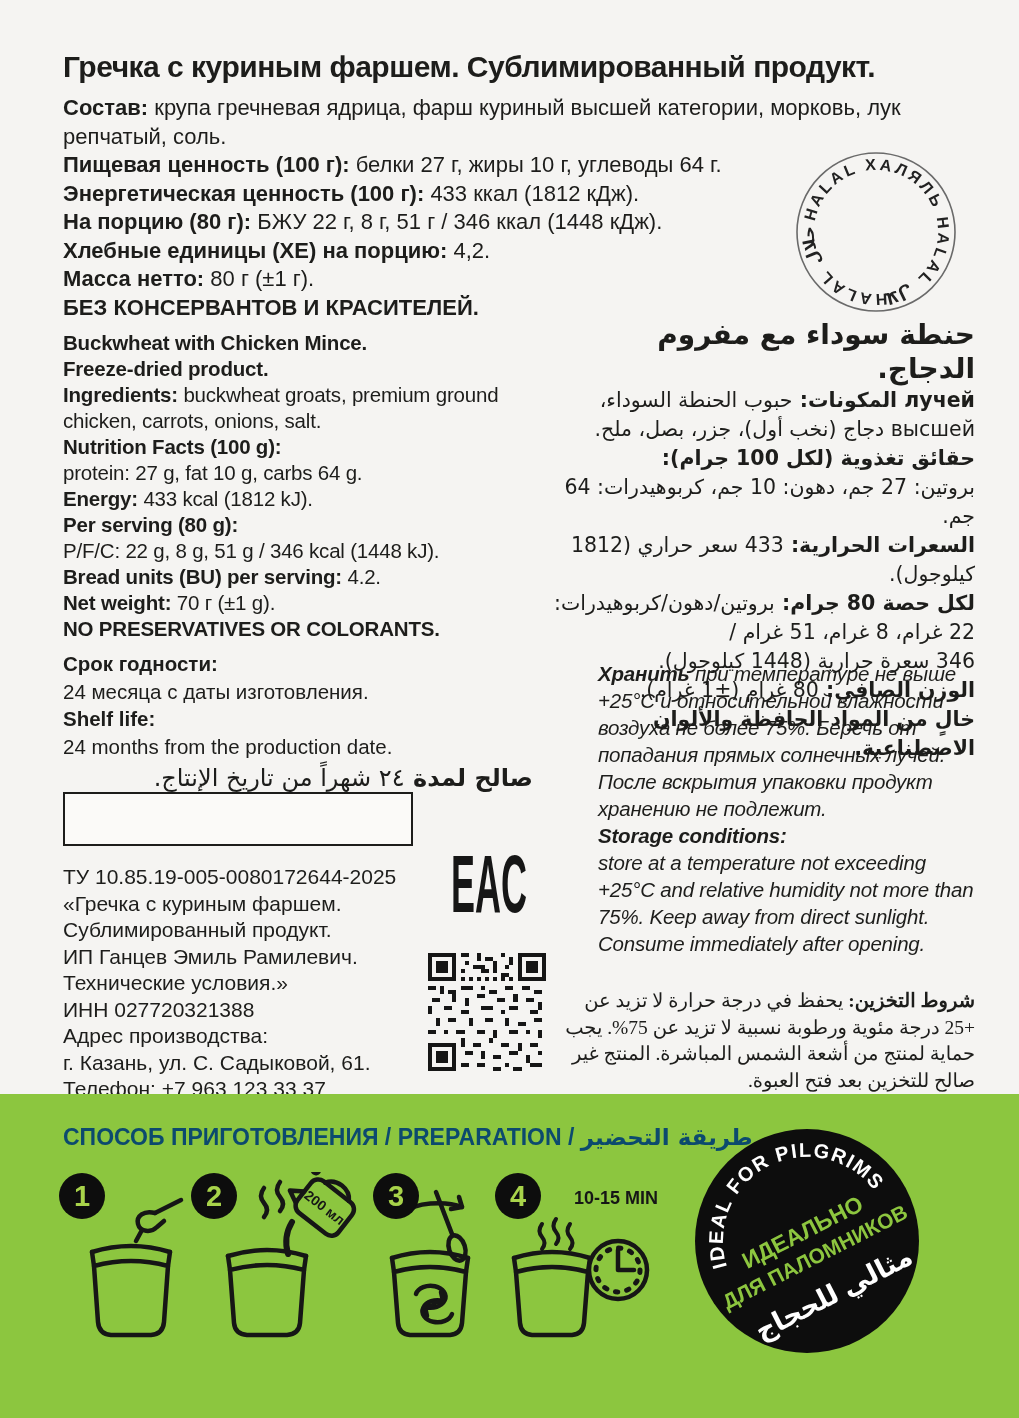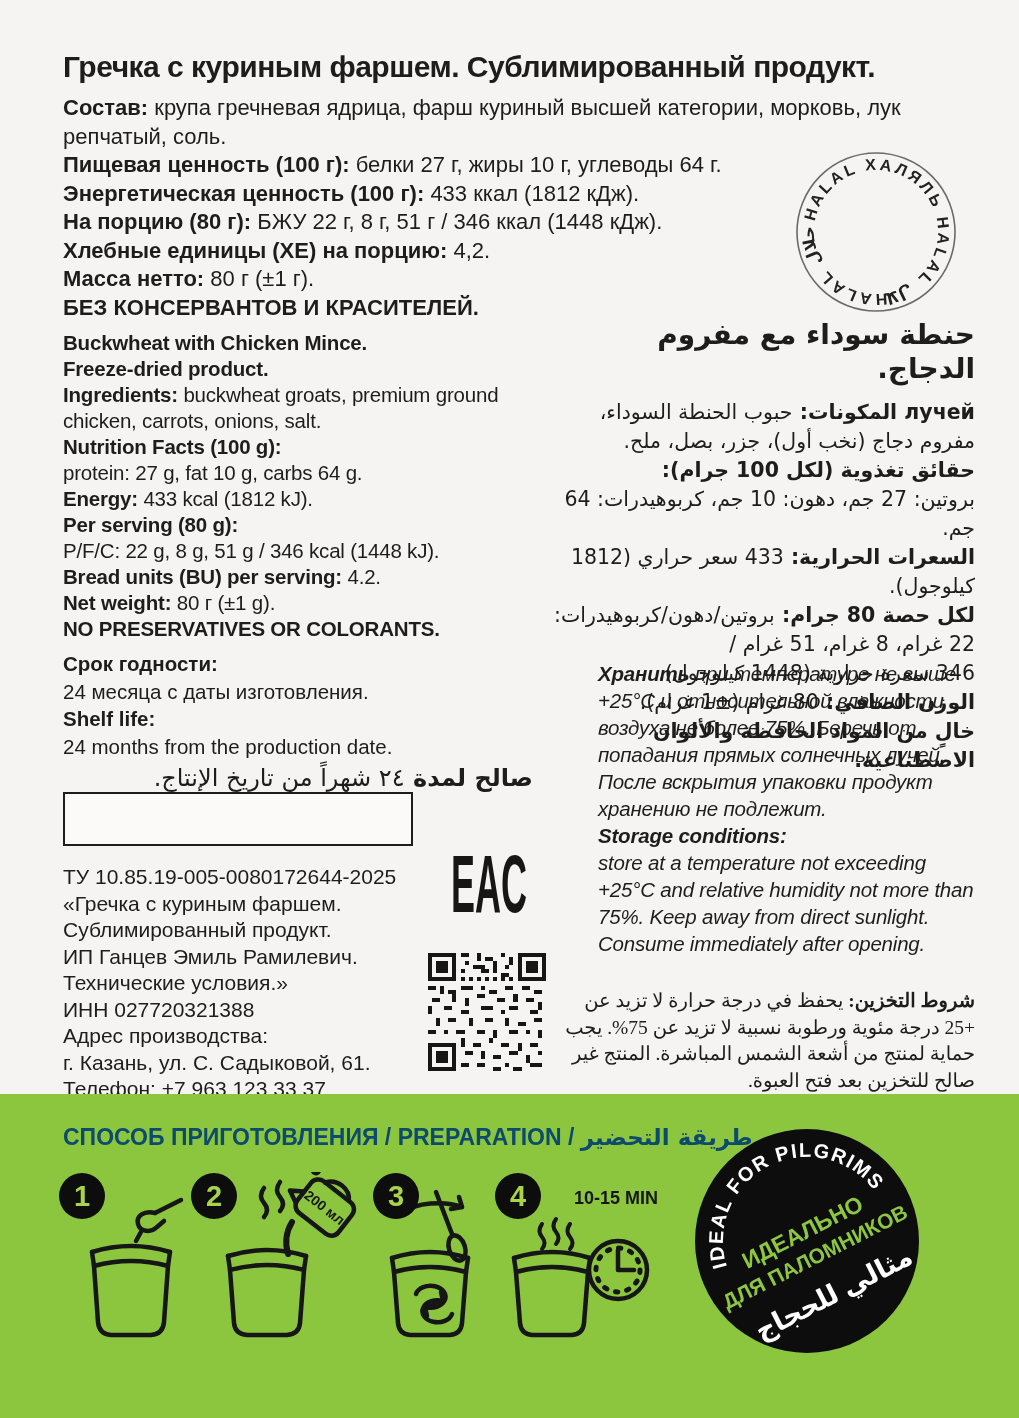--- a/index.html
+++ b/index.html
@@ -12,21 +12,21 @@
   #halal{left:790px;top:146px;width:172px;height:172px;}
   #en-block{left:63px;top:330px;width:485px;font-size:20.5px;line-height:26px;letter-spacing:-.2px;}
   #shelf{left:63px;top:650px;width:470px;font-size:20.5px;line-height:27.5px;}
   .ar-shelf{direction:rtl;text-align:right;font-size:24px;margin-top:5px;font-family:"DejaVu Sans",sans-serif;}
   #datebox{left:63px;top:792px;width:346px;height:50px;border:2px solid #1d1d1b;background:#fbfaf8;}
   #manufacturer{left:63px;top:864px;width:380px;font-size:21px;line-height:26.5px;}
   #eac{left:450px;top:846px;}
   #qr{left:428px;top:953px;}
   #ar-info{left:553px;top:318px;width:422px;direction:rtl;text-align:right;
            font-family:"DejaVu Sans",sans-serif;font-size:20.5px;line-height:29px;}
-  #ar-info .ar-title{font-size:28px;font-weight:700;margin-bottom:12px;line-height:34px;}
+  #ar-info .ar-title{font-size:28px;font-weight:700;margin-bottom:0;line-height:34px;}
   #storage{left:598px;top:660px;width:388px;font-size:20.5px;line-height:27px;letter-spacing:-.2px;font-style:italic;}
   #storage-ar{left:553px;top:988px;width:422px;direction:rtl;text-align:right;
               font-family:Liberation Serif, serif;font-size:19.5px;line-height:26.5px;}
   #green{left:0;top:1094px;width:1019px;height:324px;background:#8cc63f;}
   #prep-heading{left:63px;top:30px;font-size:23px;font-weight:700;color:#0c4a6e;}
   #prep-heading .ar{font-family:"DejaVu Sans",sans-serif;font-weight:700;}
   #steps{left:58px;top:78px;display:flex;align-items:flex-start;}
   .step{display:block;}
   #badge{left:692px;top:32px;}
   svg text{font-family:"Liberation Sans","DejaVu Sans",sans-serif;}
@@ -59,21 +59,21 @@
 <div id="en-block" class="abs">
   <div class="b">Buckwheat with Chicken Mince.</div>
   <div class="b">Freeze-dried product.</div>
   <div><span class="b">Ingredients: </span><span>buckwheat groats, premium ground chicken, carrots, onions, salt.</span></div>
   <div><span class="b">Nutrition Facts (100 g):</span><span></span></div>
   <div><span class="b"></span><span>protein: 27 g, fat 10 g, carbs 64 g.</span></div>
   <div><span class="b">Energy: </span><span>433 kcal (1812 kJ).</span></div>
   <div><span class="b">Per serving (80 g):</span><span></span></div>
   <div><span class="b"></span><span>P/F/C: 22 g, 8 g, 51 g / 346 kcal (1448 kJ).</span></div>
   <div><span class="b">Bread units (BU) per serving: </span><span>4.2.</span></div>
-  <div><span class="b">Net weight: </span><span>80 г (±1 g).</span></div>
+  <div><span class="b">Net weight: </span><span>70 г (±1 g).</span></div>
   <div><span class="b">NO PRESERVATIVES OR COLORANTS.</span><span></span></div>
 </div>
 
 <div id="shelf" class="abs">
   <div><span class="b">Срок годности:</span><span></span></div>
   <div><span class="b"></span><span>24 месяца с даты изготовления.</span></div>
   <div><span class="b">Shelf life:</span><span></span></div>
   <div><span class="b"></span><span>24 months from the production date.</span></div>
   <div class="ar-shelf"><span class="b">صالح لمدة </span><span>٢٤ شهراً من تاريخ الإنتاج.</span></div>
 </div>
@@ -120,21 +120,21 @@
     M0,19h2v1h-2z M4,19h1v1h-1z M7,19h2v1h-2z M12,19h2v1h-2z M16,19h1v2h-1z M20,19h2v1h-2z M24,19h1v1h-1z M27,19h1v2h-1z
     M8,21h1v2h-1z M11,22h2v1h-2z M15,21h1v1h-1z M18,22h2v1h-2z M22,22h1v2h-1z M25,22h2v1h-2z
     M9,24h2v1h-2z M13,24h1v2h-1z M16,25h2v1h-2z M20,24h2v1h-2z M24,25h1v2h-1z M27,24h1v1h-1z
     M8,27h2v1h-2z M12,27h2v1h-2z M16,28h2v1h-2z M19,27h1v1h-1z M21,28h2v1h-2z M25,27h3v1h-3z"></path>
   </g>
 </svg>
 
 <div id="ar-info" class="abs">
   <div class="ar-title">حنطة سوداء مع مفروم الدجاج.</div>
   <div><span class="b">лучей المكونات: </span><span>حبوب الحنطة السوداء،</span></div>
-  <div><span class="b"></span><span>مفروم دجاج (نخب أول)، جزر، بصل، ملح.</span></div>
+  <div><span class="b"></span><span>высшей دجاج (نخب أول)، جزر، بصل، ملح.</span></div>
   <div><span class="b">حقائق تغذوية (لكل 100 جرام):</span><span></span></div>
   <div><span class="b"></span><span>بروتين: 27 جم، دهون: 10 جم، كربوهيدرات: 64 جم.</span></div>
   <div><span class="b">السعرات الحرارية: </span><span>433 سعر حراري (1812 كيلوجول).</span></div>
   <div><span class="b">لكل حصة 80 جرام: </span><span>بروتين/دهون/كربوهيدرات:</span></div>
   <div><span class="b"></span><span>22 غرام، 8 غرام، 51 غرام /</span></div>
   <div><span class="b"></span><span>346 سعرة حرارية (1448 كيلوجول).</span></div>
   <div><span class="b">الوزن الصافي: </span><span>80 غرام (±1 غرام).</span></div>
   <div><span class="b">خالٍ من المواد الحافظة والألوان الاصطناعية.</span><span></span></div>
 </div>
 

